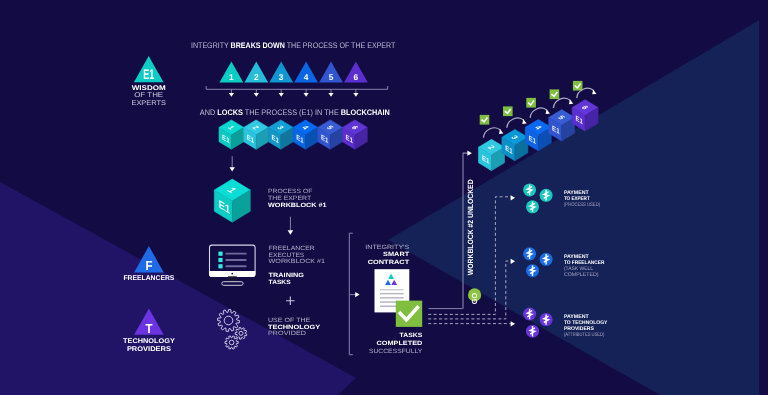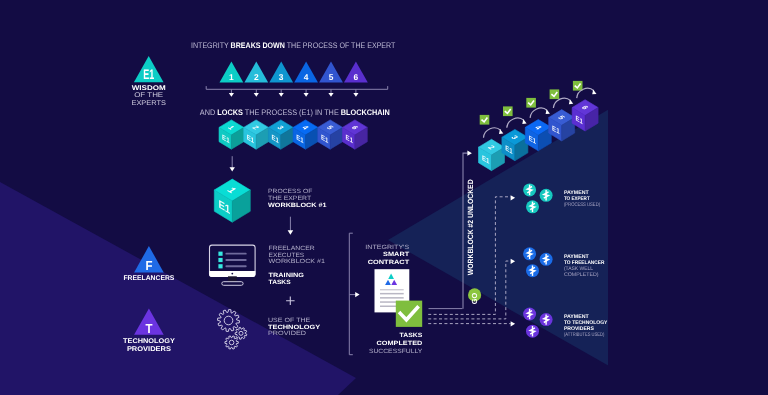--- a/index.html
+++ b/index.html
@@ -1,17 +1,17 @@
 <!DOCTYPE html>
 <html><head>
 <meta charset="utf-8">
 <style>
 html,body{margin:0;padding:0;background:#130c44;}
 body{width:768px;height:395px;overflow:hidden;font-family:"Liberation Sans",sans-serif;-webkit-font-smoothing:antialiased;}
-#stage{position:relative;width:608px;height:395px;overflow:hidden;background:#eab308;text-align:right;}
+#stage{position:relative;width:759px;height:395px;overflow:hidden;background:#eab308;text-align:right;}
 svg{display:block;position:absolute;left:0;top:0;overflow:visible;}
 text{font-family:"Liberation Sans",sans-serif;text-rendering:geometricPrecision;}
 svg{will-change:transform;}
 .ttl{font-size:8px;fill:#bfbbd6;}
 .ttlb{font-size:8px;fill:#ffffff;font-weight:bold;}
 .leg{font-size:6.8px;fill:#ffffff;font-weight:bold;}
 .legl{font-size:6.8px;fill:#cfccdf;}
 .cap{font-size:6.1px;fill:#b4b0cb;}
 .capb{font-size:6.1px;fill:#ffffff;font-weight:bold;}
 .pay{font-size:5.2px;fill:#ffffff;font-weight:bold;}

